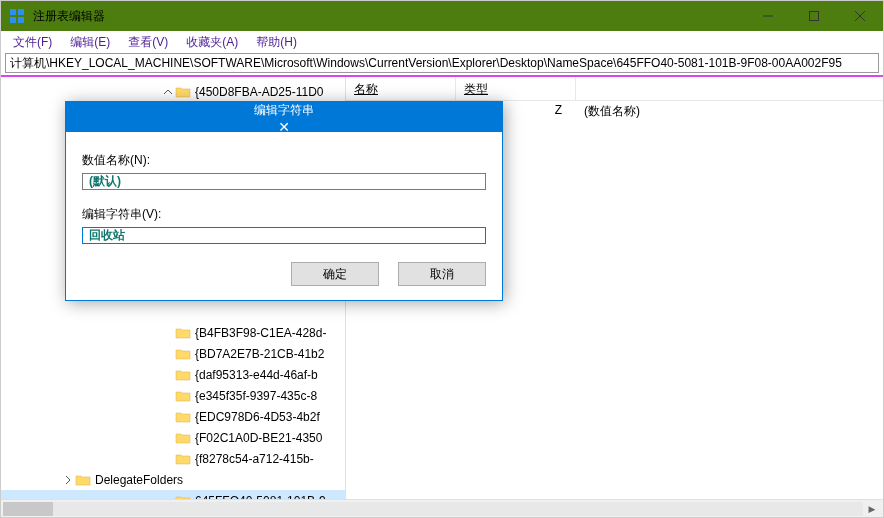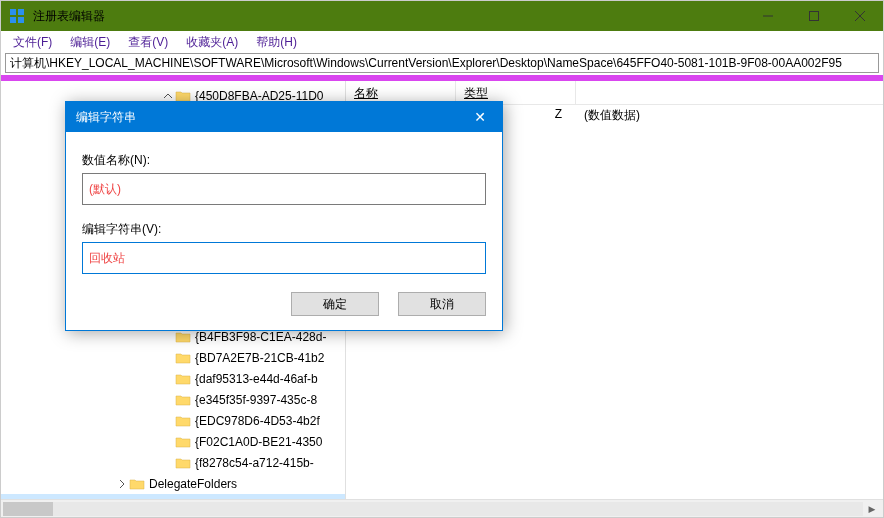--- a/index.html
+++ b/index.html
@@ -4,48 +4,48 @@
 <style>
 * { box-sizing: border-box; margin: 0; padding: 0; font-family: "Microsoft YaHei", "Segoe UI", sans-serif; font-size: 12px; }
 body { background: #fff; width: 884px; height: 518px; overflow: hidden; position: relative; border: 1px solid #ccc; }
 .titlebar { height: 30px; display: flex; align-items: center; background: #4d7c0f; }
 .titlebar .app-icon { width: 16px; height: 16px; margin: 0 8px; display:inline-block; }
 .titlebar .title { flex: 1; color: #000; }
 .titlebar .win-btn { width: 46px; height: 30px; display:flex; align-items:center; justify-content:center; color:#555; }
 .menubar { height: 22px; display:flex; align-items:center; padding: 0 4px; gap: 2px; }
 .menubar .menu-item { padding: 2px 8px; color:#4c1d95; }
 .addrbar { height: 20px; border: 1px solid #999; margin: 0 4px 2px 4px; padding: 0 4px; display:flex; align-items:center; white-space:nowrap; overflow:hidden; color:#000; background:#fff; }
-.content { display:flex; height: 424px; border-top:6px solid #d946ef;}
+.content { display:flex; height: 424px; border-top:2px solid #d946ef;}
 .tree-pane { width: 345px; border-right: 1px solid #e0e0e0; position:relative; overflow:hidden;}
 .tree-inner { position:absolute; left:0; right:0; top:0; bottom:0; overflow:hidden;}
 .tree-items { padding-top:4px;}
 .tree-row { height:21px; display:flex; align-items:center; padding-left:160px; white-space:nowrap; overflow:hidden; color:#000;}
-.tree-row.lvl2 { padding-left:114px;}
+.tree-row.lvl2 { padding-left:60px;}
 .tree-row .exp { width:14px; display:inline-flex; justify-content:center; color:#666; font-size:10px;}
 .tree-row .folder-icon { width:16px; height:14px; display:inline-block; margin-right:4px;}
 .tree-row.selected { background:#cde8ff; }
 .tree-row .label { overflow:hidden; text-overflow:clip;}
 .list-pane { flex:1; }
 .list-header { height:24px; display:flex; border-bottom:1px solid #e8e8e8; }
 .list-header .col { padding:4px 8px; color:#000; border-right:1px solid #e8e8e8;text-decoration:underline;}
 .list-row { height:20px; display:flex; padding:2px 0;}
 .list-row .cell { padding:0 8px; color:#000;}
 .statusbar { height:18px; border-top:1px solid #e0e0e0; background:#f0f0f0; position:relative;}
 .statusbar .scroll-track { position:absolute; left:2px; right:20px; top:2px; height:14px; background:#e8e8e8;}
 .statusbar .scroll-thumb { position:absolute; left:2px; top:2px; width:50px; height:14px; background:#c8c8c8;}
 .statusbar .scroll-arrow { position:absolute; right:4px; top:2px; width:14px; height:14px; display:flex;align-items:center;justify-content:center;color:#666;font-size:9px;}
 
 
 .dialog { position:absolute; left:64px; top:100px; width:438px; background:#fff; box-shadow: 2px 2px 16px rgba(0,0,0,0.35); border:1px solid #0078d7;}
-.dialog .dlg-title { height:30px; background:#0078d7; color:#fff; display:flex; align-items:center; padding:0 10px; font-size:12px;}
+.dialog .dlg-title { height:30px; background:#0078d7; color:#fff; display:flex; align-items:center; padding:0 10px; font-size:12px;flex-direction:column;}
 .dialog .dlg-title .spacer{flex:1;}
 .dialog .dlg-close { width:24px; text-align:center; color:#fff; font-size:14px;}
 .dialog .dlg-body { padding: 14px 16px 8px 16px; }
 .dialog .field-label { color:#000; margin-bottom:4px; margin-top:6px;}
-.dialog .field-input { width:100%; height:32px; border:1px solid #7a7a7a; padding:2px 6px; background:#fff; color:#ef4444; font-size:12px;}
+.dialog .field-input { width:100%; height:17px; border:1px solid #7a7a7a; padding:2px 6px; background:#fff; color:#0f766e; font-size:12px;font-weight:bold;}
 .dialog .field-input.readonly{ background:#fff; }
 .dialog .dlg-buttons { display:flex; justify-content:flex-end; gap:19px; padding:10px 16px 14px 16px;}
 .dialog .dlg-btn { width:88px; height:24px; border:1px solid #adadad; background:#e1e1e1; display:flex; align-items:center; justify-content:center; color:#000;}
 .dialog .dlg-btn.primary { background:#e1e1e1; }
 
 svg { display:block; }
 </style>
 </head>
 <body>
 
@@ -195,21 +195,21 @@
     </div>
   </div>
   <div class="list-pane">
     <div class="list-header">
       <div class="col" style="width:110px">名称</div>
       <div class="col" style="width:120px">类型</div>
     </div>
     <div class="list-row">
       <div class="cell" style="width:110px"></div>
       <div class="cell" style="width:120px;text-align:right;padding-right:14px">Z</div>
-      <div class="cell" style="flex:1">(数值数据)</div>
+      <div class="cell" style="flex:1">(数值名称)</div>
     </div>
   </div>
 </div>
 
 <div class="statusbar">
   <div class="scroll-track"></div>
   <div class="scroll-thumb"></div>
   <div class="scroll-arrow">▶</div>
 </div>
 

